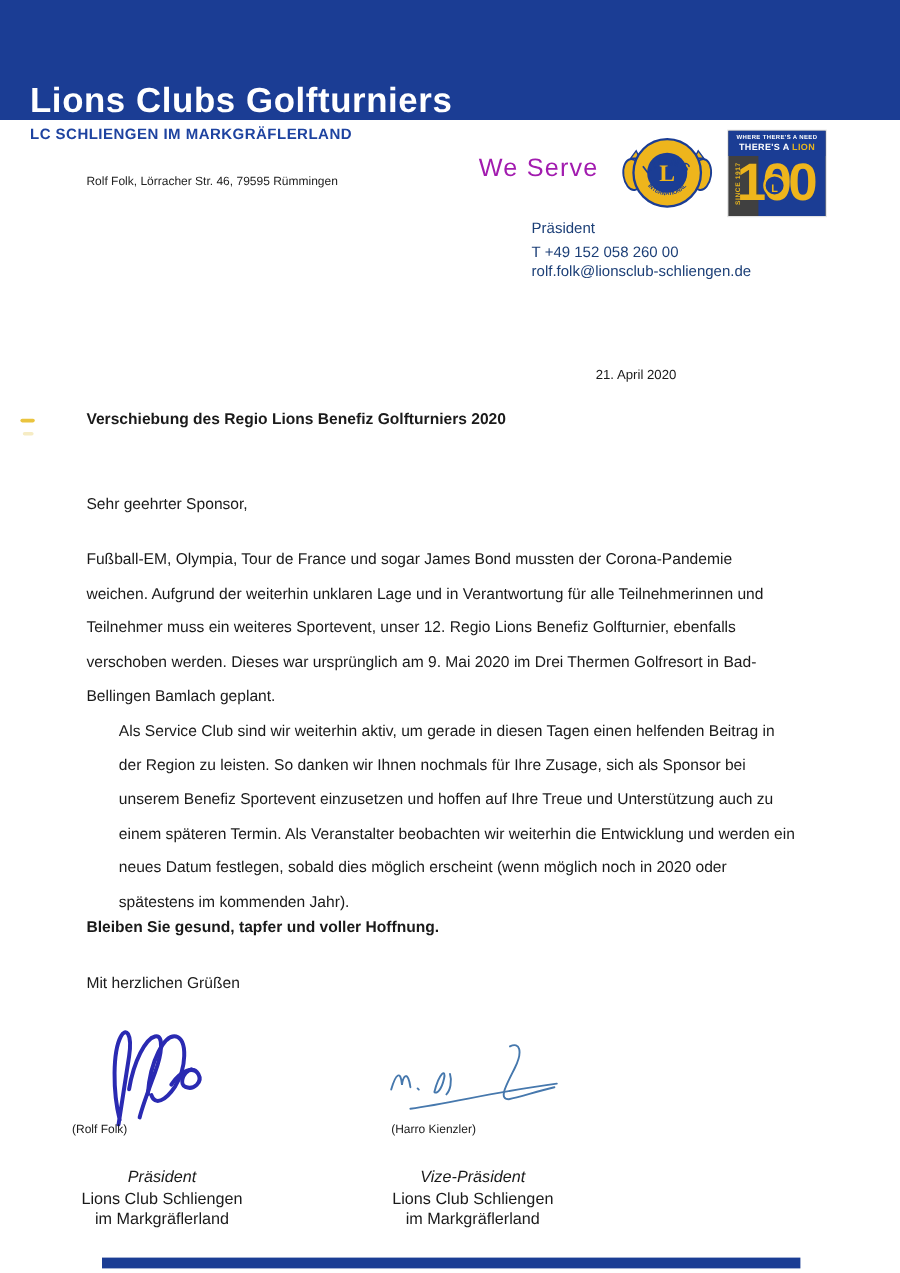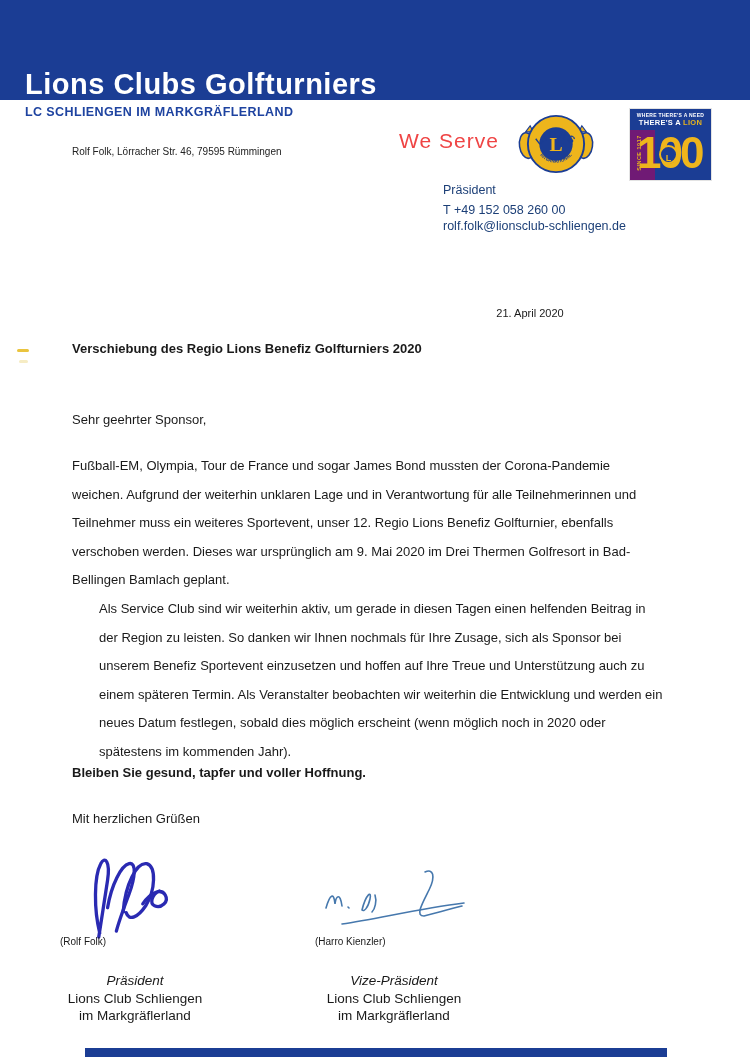--- a/index.html
+++ b/index.html
@@ -9,27 +9,27 @@
     font-family:"Liberation Sans","DejaVu Sans",sans-serif;
     color:#1a1a1a;
   }
   .abs{position:absolute;}
 
   
   #top-band{left:0;top:0;width:750px;height:100px;background:#1b3d94;}
   #org-title{left:25px;top:68px;color:#ffffff;font-size:29px;font-weight:700;letter-spacing:0.5px;white-space:nowrap;}
   #club-name{left:25px;top:105px;color:#1e43a0;font-size:12.5px;font-weight:700;letter-spacing:0.4px;white-space:nowrap;}
   #sender-line{left:72px;top:146px;font-size:10px;color:#222;white-space:nowrap;}
-  #motto{left:399px;top:129px;color:#ef4444;font-size:21px;letter-spacing:1px;white-space:nowrap;}
+  #motto{left:399px;top:129px;color:#a21caf;font-size:21px;letter-spacing:1px;white-space:nowrap;}
 
   
   #emblem{left:517px;top:106px;width:78px;height:76px;}
 
   
-  #centennial{left:630px;top:109px;width:81px;height:71px;background:#701a75;box-shadow:0 0 0 1px #e3e3e3;}
+  #centennial{left:607px;top:109px;width:81px;height:71px;background:#404040;box-shadow:0 0 0 1px #e3e3e3;}
   #cent-top{position:absolute;left:0;top:0;width:100%;height:21px;background:#1b3d94;text-align:center;}
   #cent-line1{display:block;color:#ffffff;font-size:5px;font-weight:700;letter-spacing:0.3px;padding-top:3px;}
   #cent-line2{display:block;color:#ffffff;font-size:7.5px;font-weight:700;letter-spacing:0.3px;}
   #cent-line2 .gold{color:#e7b41e;}
   #cent-body{position:absolute;left:0;top:21px;width:100%;height:50px;overflow:hidden;}
   #cent-blue{position:absolute;right:0;top:0;width:56px;height:50px;background:#1b3d94;}
   #cent-since{position:absolute;left:-9px;top:20px;color:#e7b41e;font-size:5.5px;font-weight:700;transform:rotate(-90deg);letter-spacing:0.5px;}
   #cent-number{position:absolute;left:7px;top:-2px;color:#eeb51c;font-size:44px;font-weight:700;letter-spacing:-3px;line-height:50px;}
   #cent-mini{position:absolute;left:29px;top:15px;width:19px;height:19px;border-radius:50%;background:#1b3d94;border:2.5px solid #eeb51c;box-sizing:border-box;text-align:center;}
   #cent-mini span{color:#eeb51c;font-size:9px;font-weight:700;line-height:14px;}
@@ -51,21 +51,21 @@
   #paragraph1{top:452px;}
   #paragraph2{top:595px;margin-left:27px;}
   #closing-bold{left:72px;top:765px;font-size:13px;font-weight:700;white-space:nowrap;}
   #closing{left:72px;top:811px;font-size:13px;white-space:nowrap;}
 
   
   #sig-left{left:85px;top:851px;}
   #sig-right{left:312px;top:866px;}
   .sig-name{top:936px;font-size:10px;text-align:left;}
   #sig-name-left{left:60px;width:150px;}
-  #sig-name-right{left:315px;width:158px;}
+  #sig-name-right{left:326px;width:158px;}
   .sig-block{top:972px;font-size:13.5px;text-align:center;line-height:17.5px;}
   #sig-block-left{left:60px;width:150px;}
   #sig-block-right{left:315px;width:158px;}
   .sig-role{font-style:italic;}
 
   
   #bottom-bar{left:85px;top:1048px;width:582px;height:9px;background:#1b3d94;}
 </style>
 </head>
 <body>

